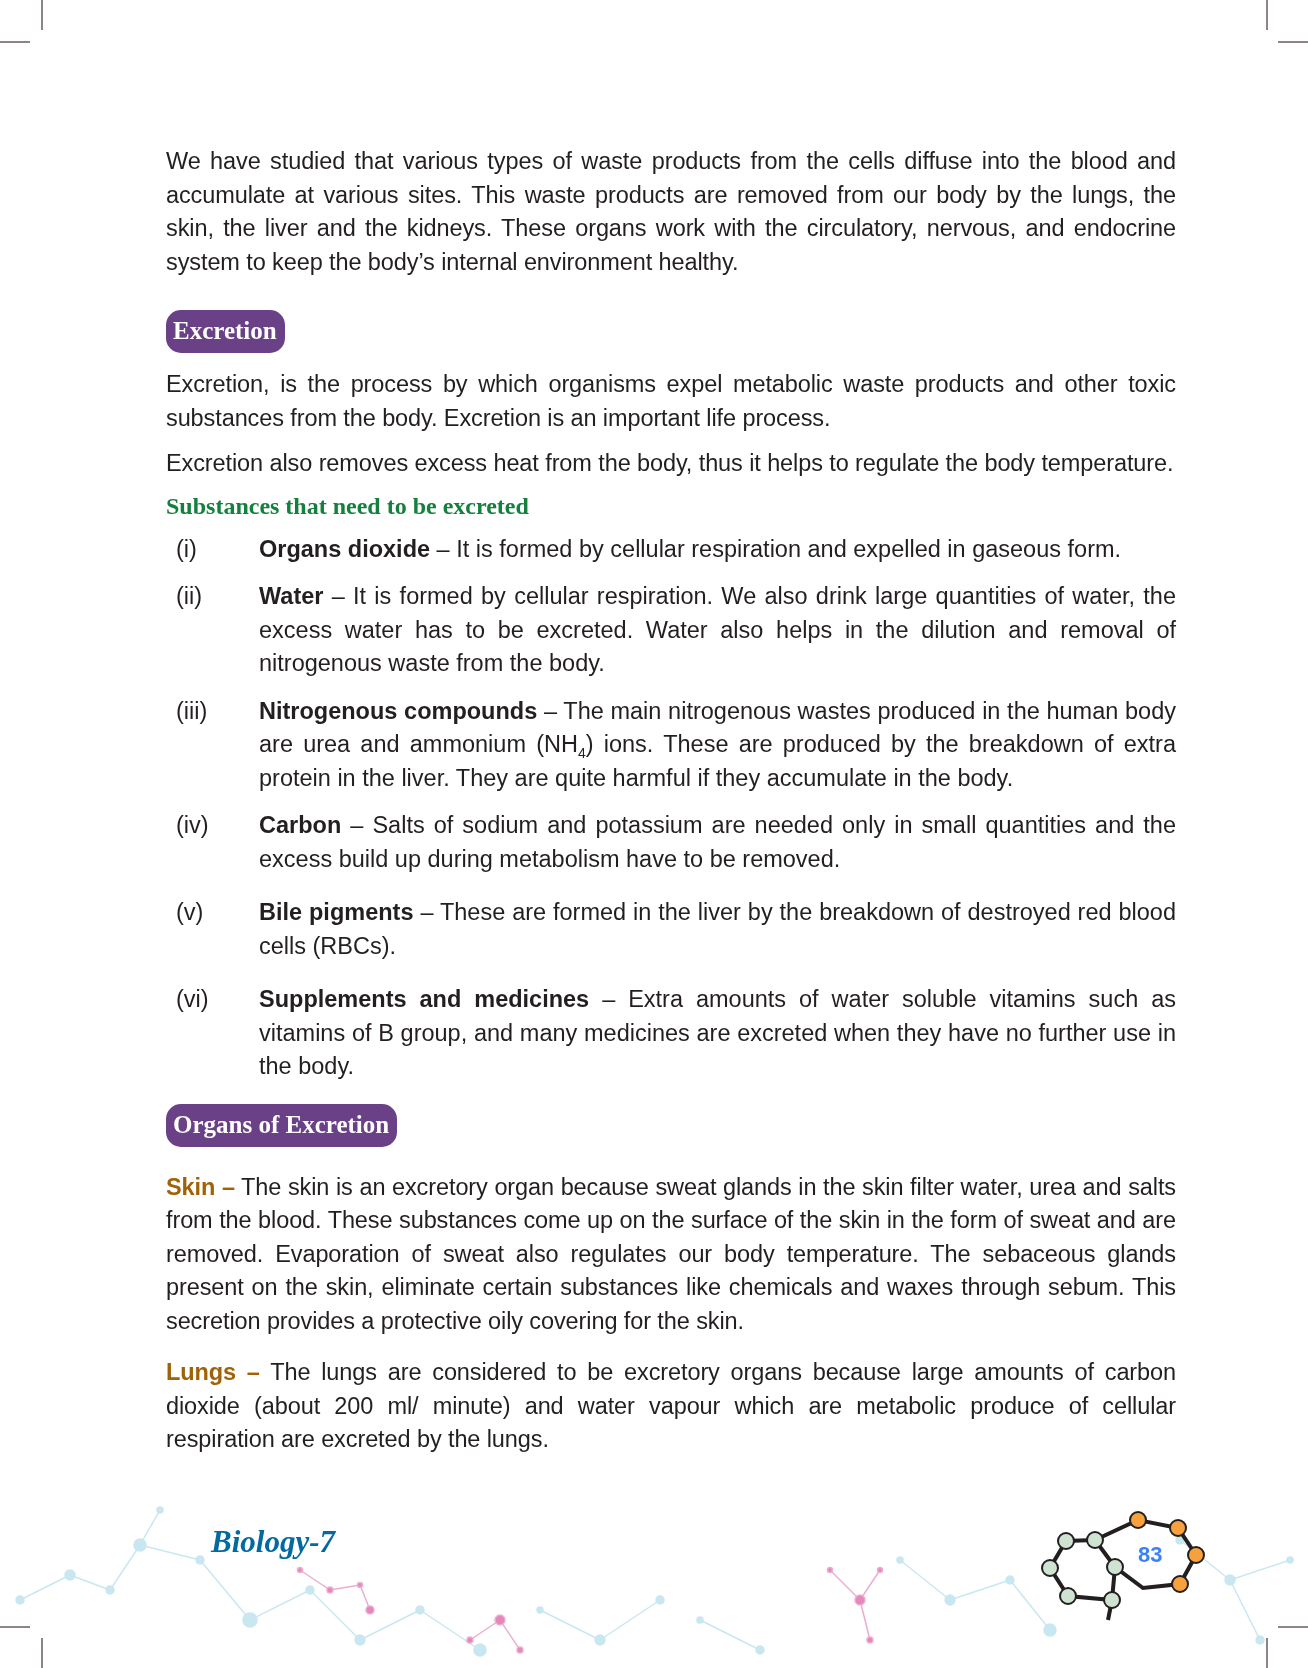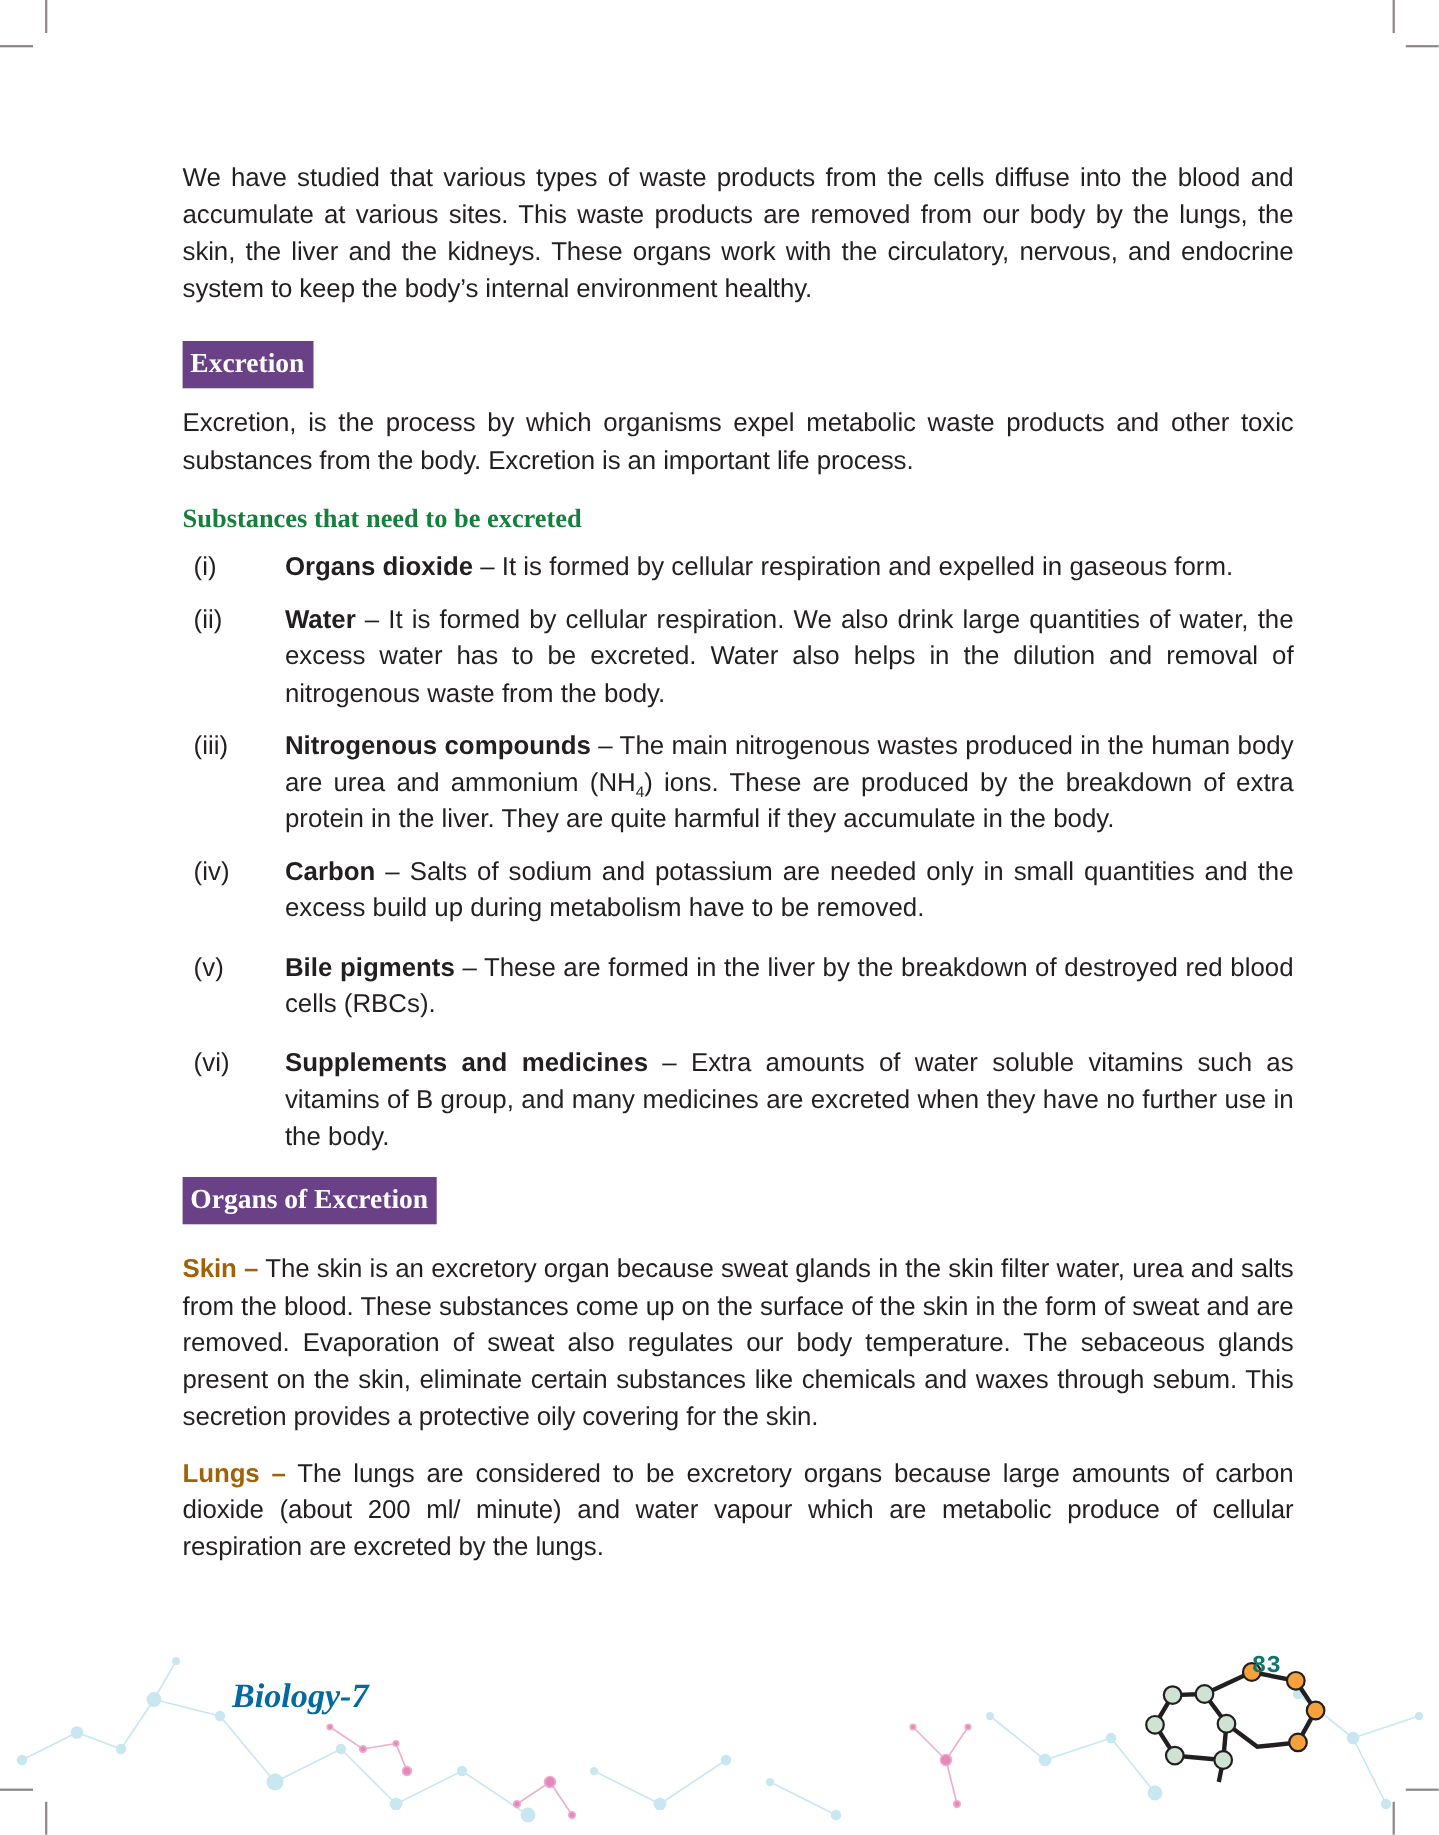--- a/index.html
+++ b/index.html
@@ -14,43 +14,43 @@
     .crop.h { width: 30px; height: 2px; }
 
     .page { position: absolute; left: 150px; top: 145px; width: 1010px; margin-left: 16px; }
     .para {
       font-size: 23.5px; line-height: 33.5px; text-align: justify; margin: 0;
       letter-spacing: -0.1px;
     }
     .heading-box {
       display: inline-block; background: #6a4187; color: #ffffff;
       font-family: "Liberation Serif", "DejaVu Serif", serif; font-weight: bold;
-      font-size: 25px; padding: 6px 8px 7px 7px; line-height: 30px;
+      font-size: 25px; padding: 6px 8px 7px 7px; line-height: 30px; border-radius: 15px;
     }
     .subhead {
       font-family: "Liberation Serif", "DejaVu Serif", serif; font-weight: bold;
       color: #15803d; font-size: 24px; line-height: 30px; margin: 0;
     }
     .list { margin: 0; padding: 0; list-style: none; }
     .list li { display: flex; font-size: 23.5px; line-height: 33.5px; }
     .list .num { width: 93px; flex: 0 0 93px; text-align: left; padding-left: 10px; box-sizing: border-box; }
     .list .body { flex: 1; text-align: justify; }
     .term { font-weight: bold; }
     .orange { color: #a16207; font-weight: bold; }
     sub { font-size: 14px; line-height: 0; }
 
     .footer-label {
       position: absolute; left: 211px; top: 1524px;
       font-family: "Liberation Serif", "DejaVu Serif", serif; font-weight: bold;
       font-size: 31px; color: #0369a1; font-style: italic;
     }
     .page-num {
-      position: absolute; left: 1138px; top: 1502px;
-      font-family: Liberation Mono, monospace; font-weight: bold;
-      font-size: 22px; color: #0f766e;
+      position: absolute; left: 1138px; top: 1542px;
+      font-family: Liberation Sans, sans-serif; font-weight: bold;
+      font-size: 22px; color: #3b82f6;
     }
     svg.deco { position: absolute; left: 0; top: 0; }
   </style>
 </head>
 <body>
 
 <div class="crop v" style="left:41px;top:0;"></div>
 <div class="crop h" style="left:0;top:41px;"></div>
 <div class="crop v" style="left:1266px;top:0;"></div>
 <div class="crop h" style="left:1278px;top:41px;"></div>
@@ -149,20 +149,21 @@
 </svg>
 
 <div class="page">
   <p class="para">We have studied that various types of waste products from the cells diffuse into the blood and accumulate at various sites. This waste products are removed from our body by the lungs, the skin, the liver and the kidneys. These organs work with the circulatory, nervous, and endocrine system to keep the body’s internal environment healthy.</p>
 
   <div style="height:31px"></div>
   <div class="heading-box">Excretion</div>
   <div style="height:15px"></div>
   <p class="para">Excretion, is the process by which organisms expel metabolic waste products and other toxic substances from the body. Excretion is an important life process.</p>
   <div style="height:12px"></div>
+  <p class="para">Excretion also removes excess heat from the body, thus it helps to regulate the body temperature.</p>
   <div style="height:10px"></div>
   <p class="subhead">Substances that need to be excreted</p>
   <div style="height:12px"></div>
 
   <ul class="list">
     <li style="margin-bottom:14px">
       <span class="num">(i)</span>
       <span class="body"><span class="term">Organs dioxide</span><span> – It is formed by cellular respiration and expelled in gaseous form.</span></span>
     </li>
     <li style="margin-bottom:14px">

